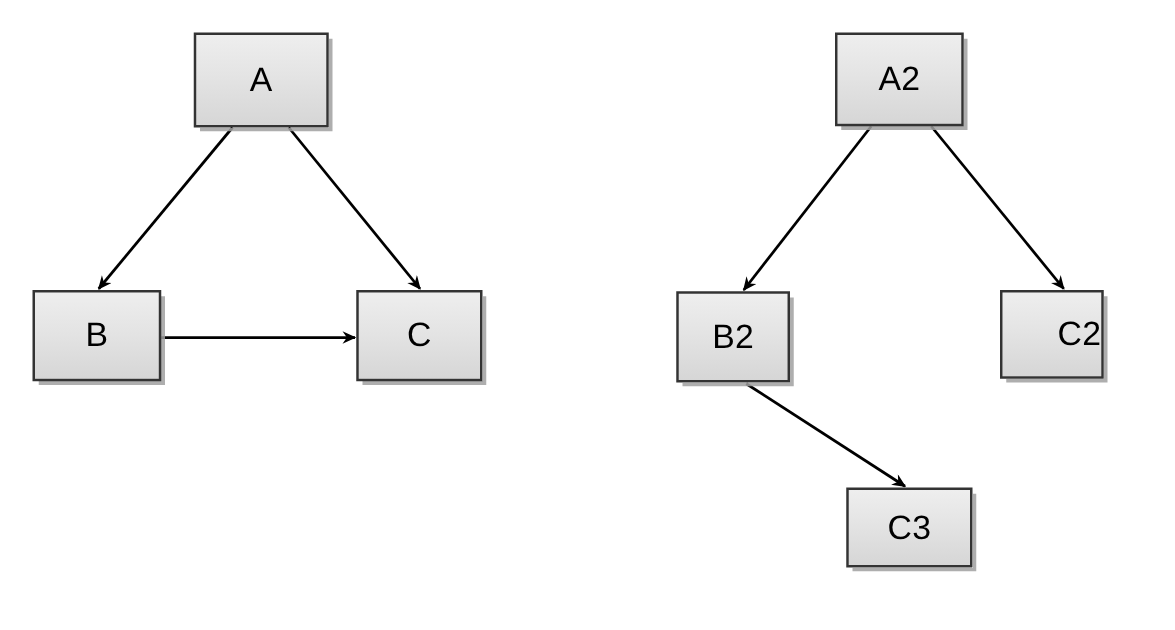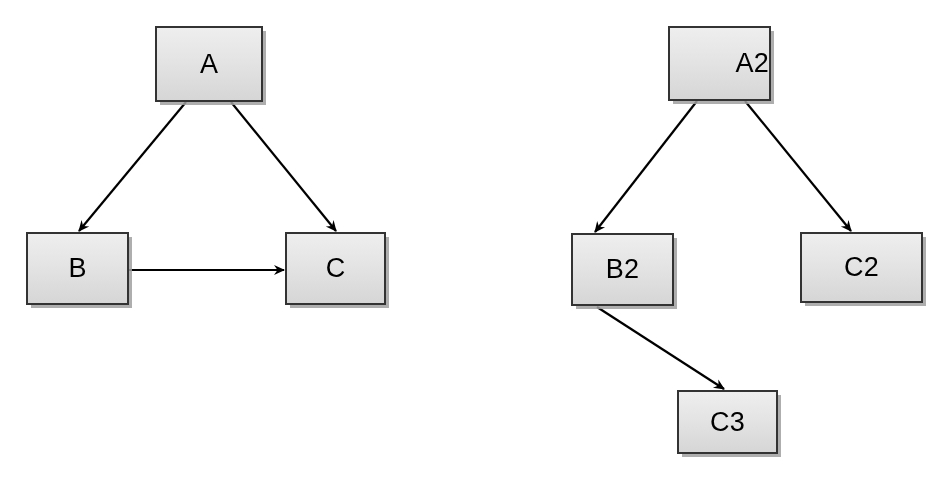--- a/index.html
+++ b/index.html
@@ -70,27 +70,27 @@
   <div id="nodes-group">
       <div class="node" style="left: 155px; top: 26px; width: 108px; height: 76px;">
         <span class="node-label">A</span>
       </div>
       <div class="node" style="left: 26px; top: 232px; width: 103px; height: 73px;">
         <span class="node-label">B</span>
       </div>
       <div class="node" style="left: 285px; top: 232px; width: 101px; height: 73px;">
         <span class="node-label">C</span>
       </div>
-      <div class="node" style="left: 668px; top: 26px; width: 103px; height: 75px; justify-content: flex-end;">
+      <div class="node" style="left: 668px; top: 26px; width: 103px; height: 75px;">
         <span class="node-label">A2</span>
       </div>
-      <div class="node" style="left: 541px; top: 233px; width: 103px; height: 73px; margin-left: 30px;">
+      <div class="node" style="left: 541px; top: 233px; width: 91px; height: 73px;">
         <span class="node-label">B2</span>
       </div>
-      <div class="node" style="left: 800px; top: 232px; width: 123px; height: 71px;">
+      <div class="node" style="left: 800px; top: 232px; width: 83px; height: 71px; justify-content: flex-end;">
         <span class="node-label">C2</span>
       </div>
       <div class="node" style="left: 677px; top: 390px; width: 101px; height: 64px;">
         <span class="node-label">C3</span>
       </div>
     </div>
 
 </div>
 
 </body></html>

